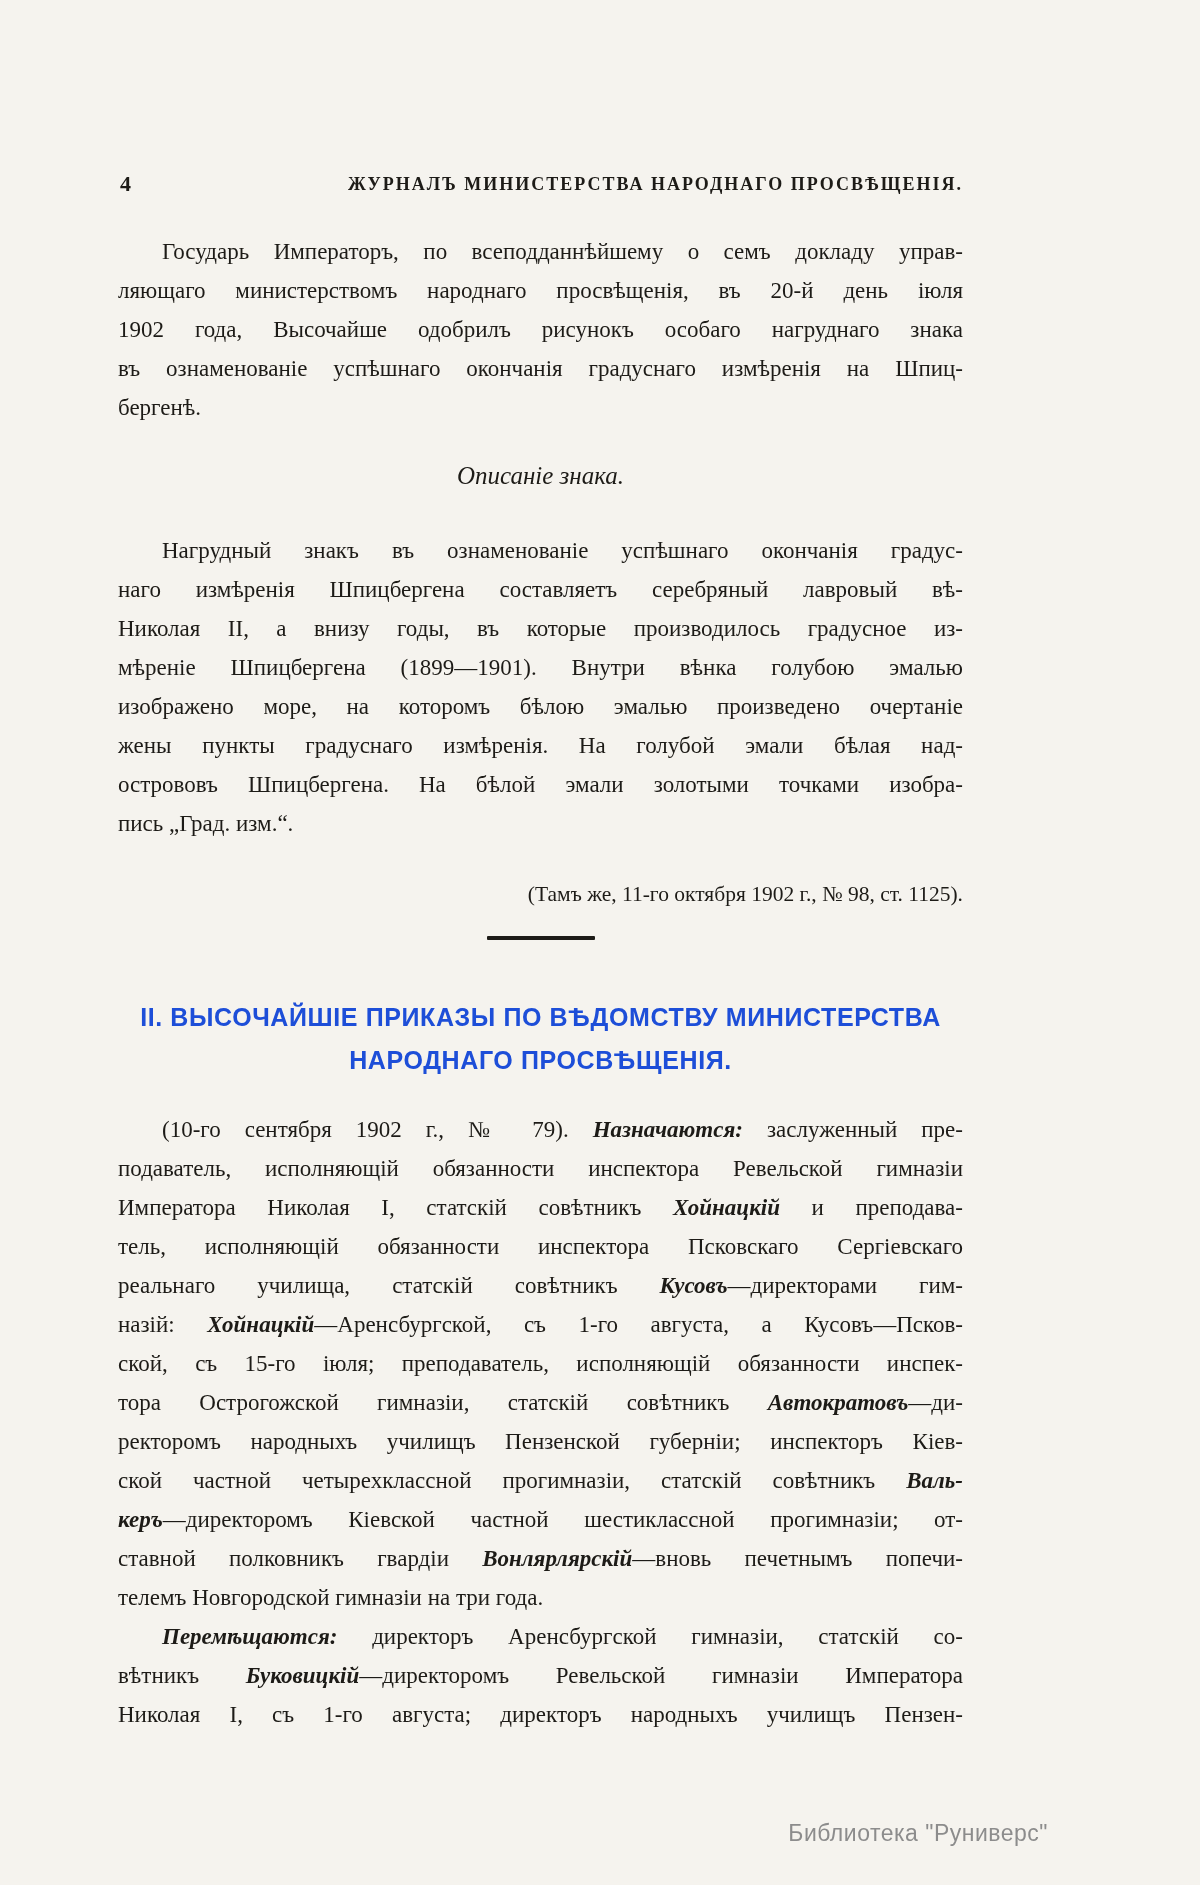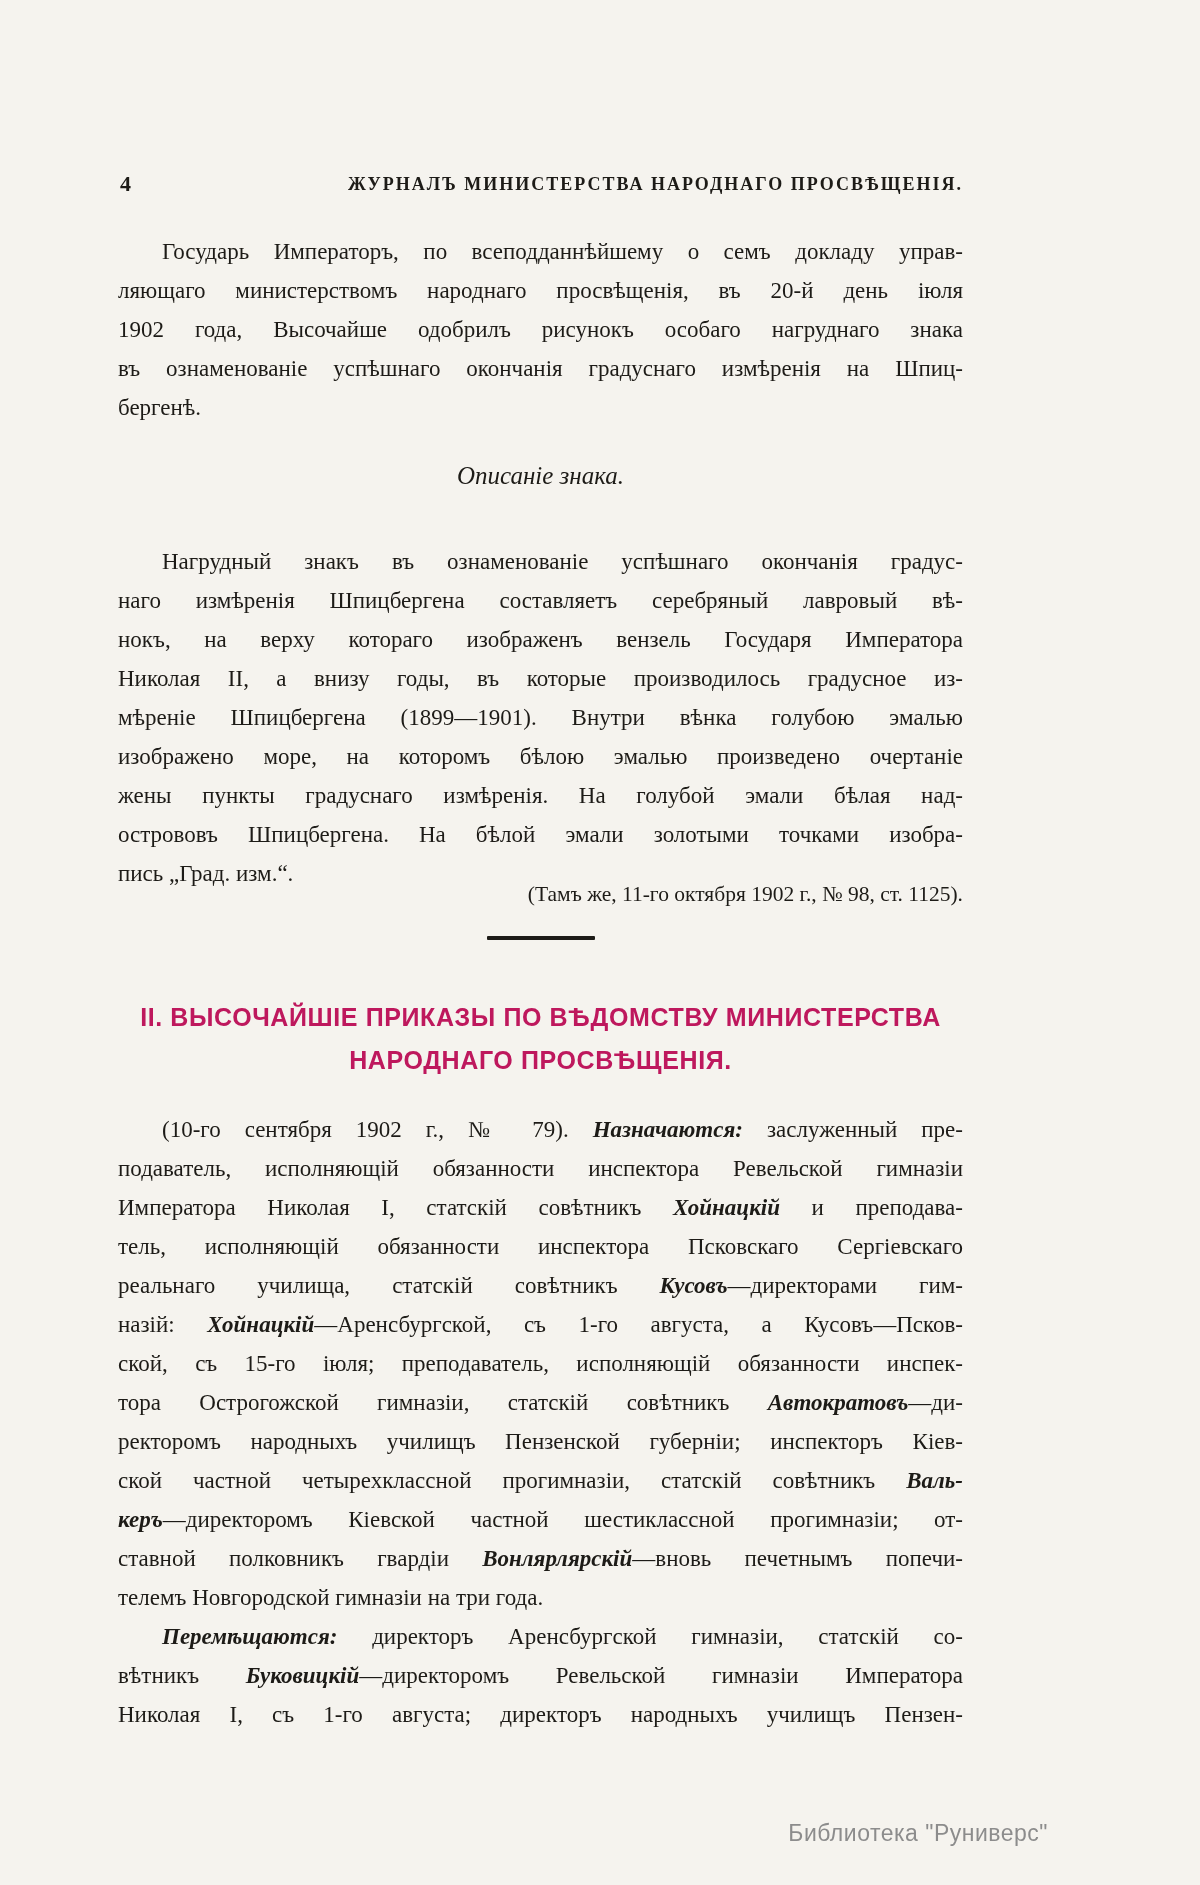--- a/index.html
+++ b/index.html
@@ -23,31 +23,31 @@
 
   
   .par{font-size:23px;line-height:39px;}
   .tline{text-align:justify;text-align-last:justify;}
   .tline.indent{text-indent:44px;}
   .tline.last{text-align-last:left;}
   .it{font-style:italic;font-weight:bold;}
 
   .p1{top:232px;}
   .subheading{top:462px;text-align:center;font-style:italic;font-size:25px;}
-  .p2{top:542px;}
+  .p2{top:531px;}
   .citation{top:882px;text-align:right;font-size:21.5px;padding-right:2px;}
 
   .rule-wrap{top:936px;}
   .rule-bar{margin:0 auto;width:108px;height:4px;background:#1d1b17;border-radius:1px;}
 
   .section-heading{
     top:996px;margin:0;text-align:center;
     font-family:"Liberation Sans",sans-serif;
     font-weight:700;font-size:25px;line-height:43px;
-    letter-spacing:0.6px;color:#be185d;
+    letter-spacing:0.6px;color:#1d4ed8;
   }
 
   .flow{top:1110px;}
 
   .watermark{
     position:absolute;top:1820px;right:152px;
     font-family:"Liberation Sans",sans-serif;
     font-size:23px;color:#8c8c8c;letter-spacing:0.5px;
   }
 </style>
@@ -67,21 +67,20 @@
       <div class="tline"><span>1902 года, Высочайше одобрилъ рисунокъ особаго нагруднаго знака</span></div>
       <div class="tline"><span>въ ознаменованіе успѣшнаго окончанія градуснаго измѣренія на Шпиц-</span></div>
       <div class="tline last"><span>бергенѣ.</span></div>
     </div>
 
   <div class="block subheading">Описаніе знака.</div>
 
   <div class="block par p2">
       <div class="tline indent"><span>Нагрудный знакъ въ ознаменованіе успѣшнаго окончанія градус-</span></div>
       <div class="tline"><span>наго измѣренія Шпицбергена составляетъ серебряный лавровый вѣ-</span></div>
-      <div class="tline"><span>нокъ, на верху котораго изображенъ вензель Государя Императора</span></div>
       <div class="tline"><span>Николая II, а внизу годы, въ которые производилось градусное из-</span></div>
       <div class="tline"><span>мѣреніе Шпицбергена (1899—1901). Внутри вѣнка голубою эмалью</span></div>
       <div class="tline"><span>изображено море, на которомъ бѣлою эмалью произведено очертаніе</span></div>
       <div class="tline"><span>жены пункты градуснаго измѣренія. На голубой эмали бѣлая над-</span></div>
       <div class="tline"><span>острововъ Шпицбергена. На бѣлой эмали золотыми точками изобра-</span></div>
       <div class="tline last"><span>пись „Град. изм.“.</span></div>
     </div>
 
   <div class="block citation">(Тамъ же, 11-го октября 1902 г., № 98, ст. 1125).</div>
 

